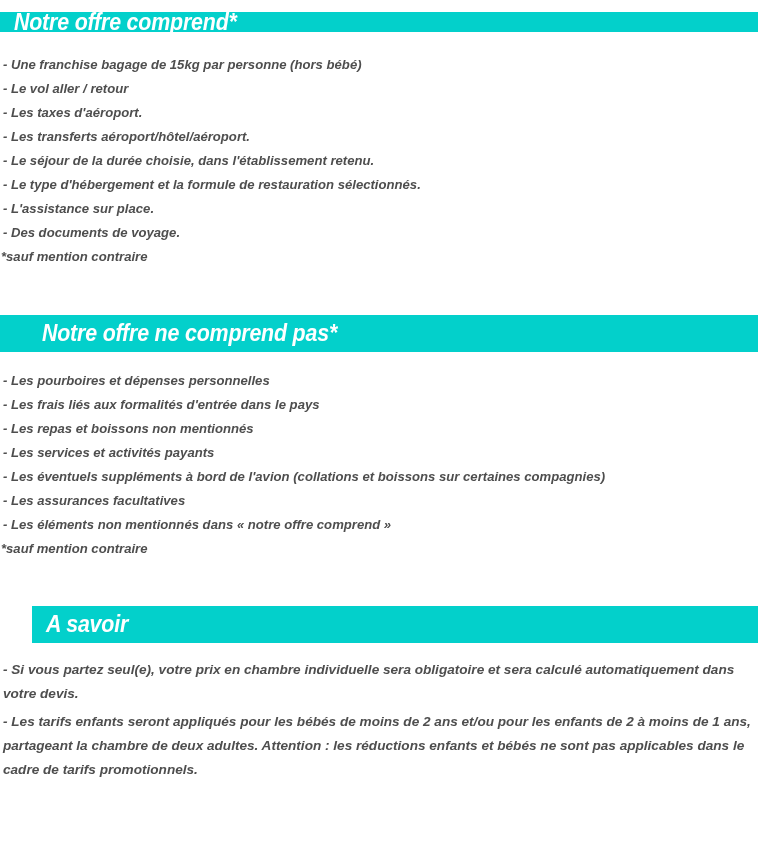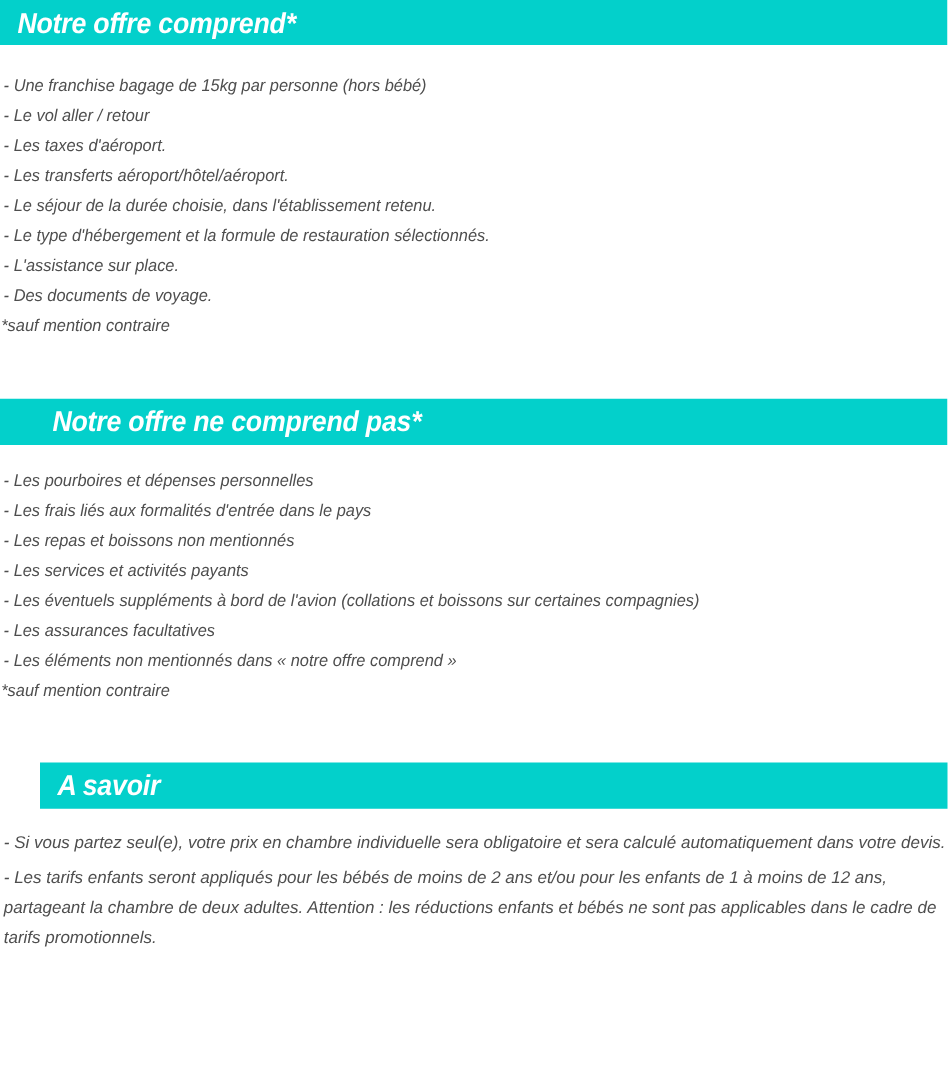--- a/index.html
+++ b/index.html
@@ -38,28 +38,29 @@
     font-size: 23px;
     line-height: 1;
     letter-spacing: -0.2px;
     padding-left: 15px;
     transform: scaleX(0.93);
     transform-origin: left center;
     white-space: nowrap;
   }
 
   
-  #bar-includes  { height: 36px; margin-top: 0; }
+  #bar-includes  { height: 20px; margin-top: 12px; }
   #bar-excludes  { height: 37px; margin-top: 0; }
   #bar-notes     { height: 37px; margin-top: 0; }
 
   
   .section-body {
     padding: 0;
     box-sizing: border-box;
+    font-weight: bold;
   }
 
   .bullet-line,
   .note-line,
   .footnote {
     color: #4e4e4e;
     font-style: italic;
     font-size: 13.6px;
     line-height: 24px;
     padding-left: 3px;
@@ -132,16 +133,16 @@
 
   <div class="section-bar" id="bar-notes" style="background: rgb(3, 208, 203); margin-left: 32px;">
     <span class="section-title" style="color: rgb(255, 255, 255);">A savoir</span>
   </div>
 
   <div class="spacer-after-bar-3"></div>
 
   <div class="section-body">
     <div class="note-line" style="color: rgb(78, 78, 78);">- Si vous partez seul(e), votre prix en chambre individuelle sera obligatoire et sera calculé automatiquement dans votre devis.</div>
     <div class="note-gap"></div>
-    <div class="note-line" style="color: rgb(78, 78, 78);">- Les tarifs enfants seront appliqués pour les bébés de moins de 2 ans et/ou pour les enfants de 1 à moins de 12 ans, partageant la chambre de deux adultes. Attention : les réductions enfants et bébés ne sont pas applicables dans le cadre de tarifs promotionnels.</div>
+    <div class="note-line" style="color: rgb(78, 78, 78);">- Les tarifs enfants seront appliqués pour les bébés de moins de 2 ans et/ou pour les enfants de 2 à moins de 1 ans, partageant la chambre de deux adultes. Attention : les réductions enfants et bébés ne sont pas applicables dans le cadre de tarifs promotionnels.</div>
   </div>
 
 </div>
 
 </body></html>

